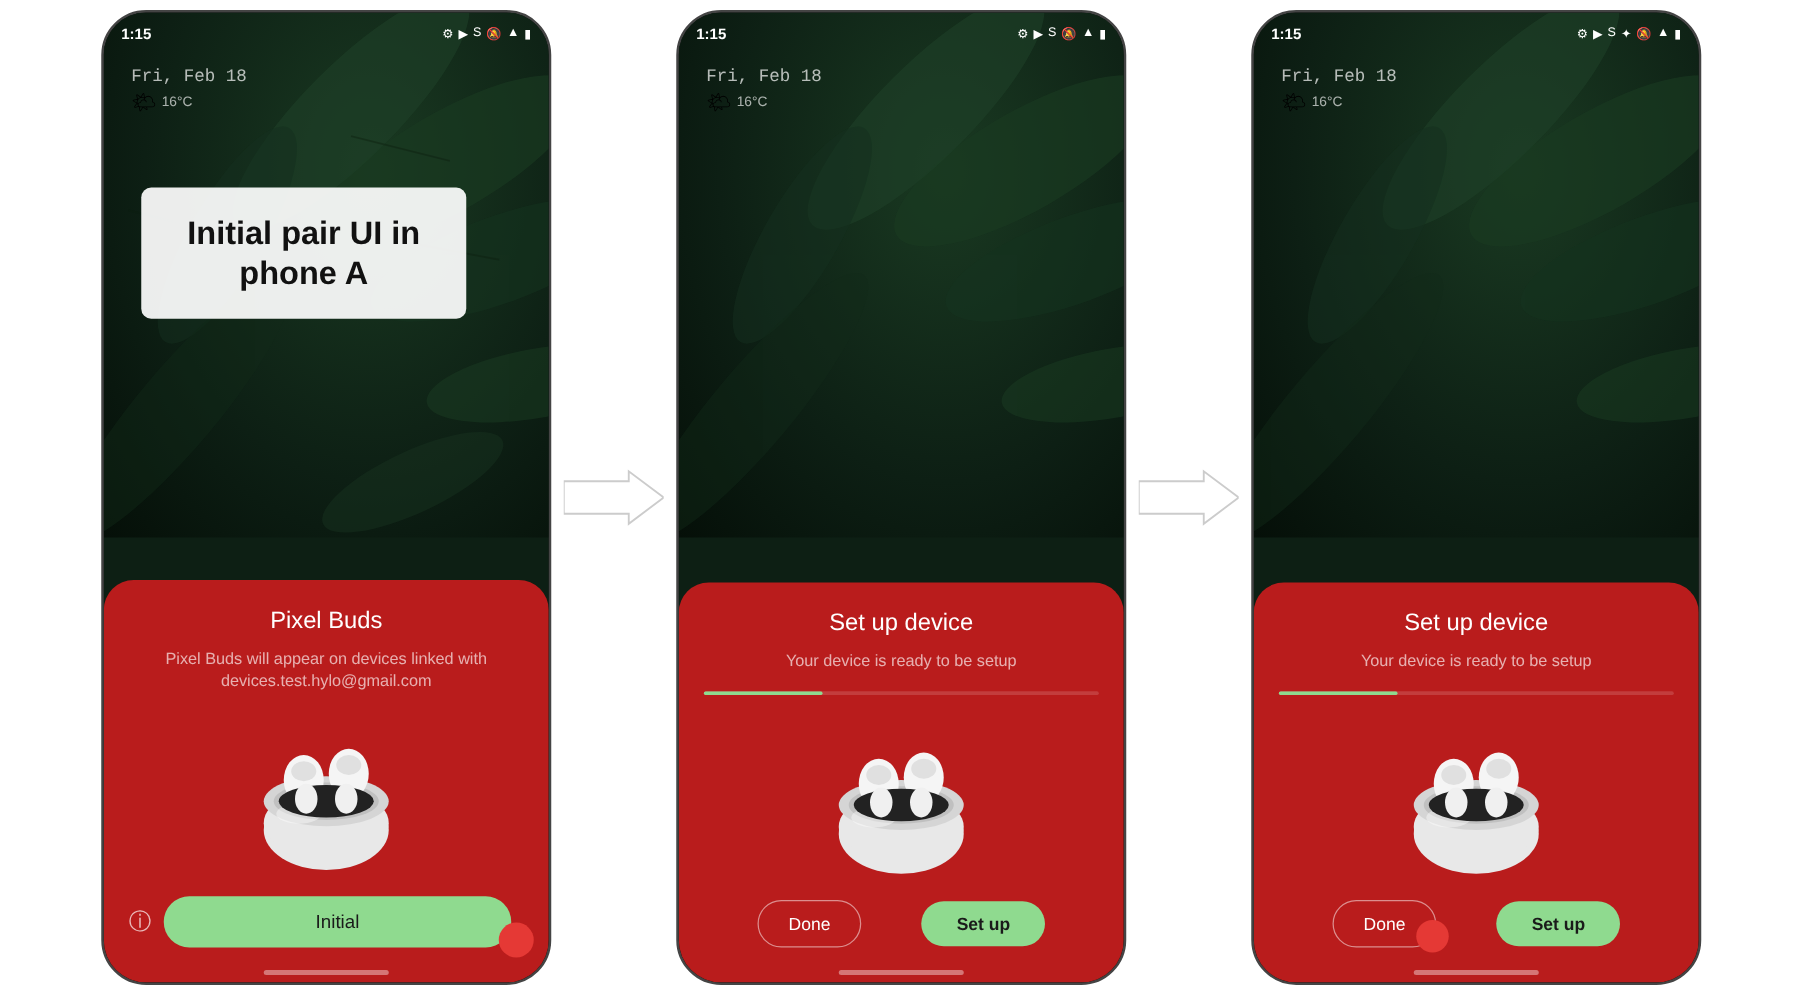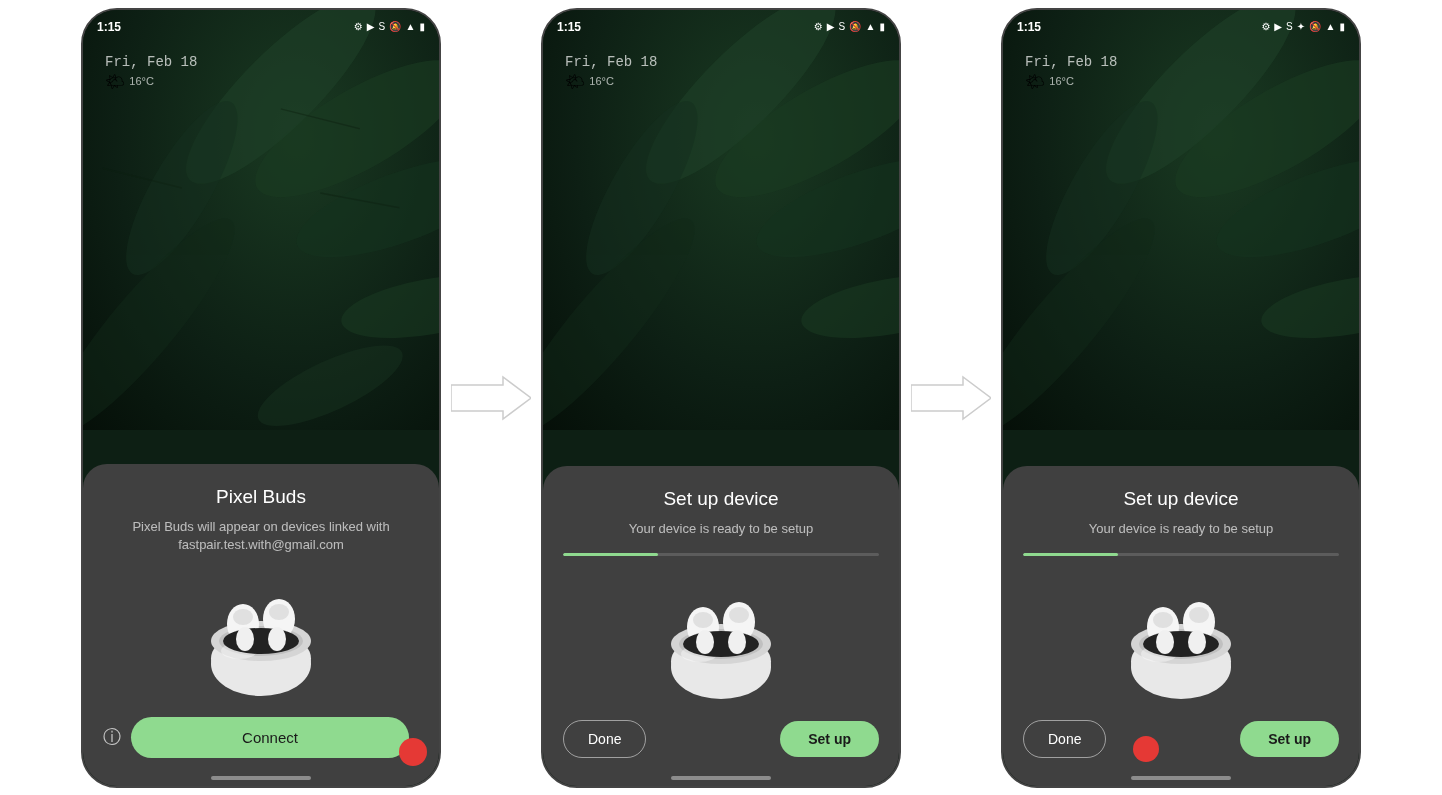--- a/index.html
+++ b/index.html
@@ -131,21 +131,21 @@
       font-size: 26px;
       font-weight: 700;
       color: #111;
       line-height: 1.25;
     }
 
     
     .bottom-sheet {
       position: absolute;
       bottom: 0; left: 0; right: 0;
-      background: #404040;
+      background: #b91c1c;
       border-radius: 24px 24px 0 0;
       padding: 22px 20px 28px;
       z-index: 15;
       margin-top: 37px;
     }
 
     .bottom-sheet h2 {
       color: #fff;
       text-align: center;
       font-size: 19px;
@@ -198,21 +198,21 @@
       border-radius: 50%;
       position: absolute;
       bottom: -8px;
       right: -8px;
     }
 
     
     .action-row {
       display: flex;
       align-items: center;
-      justify-content: space-between;
+      justify-content: center;
       margin-top: 4px;
       position: relative;
       gap: 48px;
     }
 
     .done-btn {
       background: transparent;
       border: 1.5px solid rgba(255,255,255,0.5);
       color: #fff;
       border-radius: 24px;
@@ -320,25 +320,28 @@
     </div>
 
     <div class="date-overlay">
       <div class="date-text">Fri, Feb 18</div>
       <div class="weather-row">
         <span>🌤</span>
         <span class="weather-text">16°C</span>
       </div>
     </div>
 
+    <div class="label-box">
+      <span class="label-box-text">Initial pair UI in phone A</span>
+    </div>
 
     <div class="bottom-sheet">
       <h2>Pixel Buds</h2>
       <p>Pixel Buds will appear on devices linked with
-fastpair.test.with@gmail.com</p>
+devices.test.hylo@gmail.com</p>
 
       <div class="buds-svg-container">
         <svg viewBox="0 0 160 130" xmlns="http://www.w3.org/2000/svg" width="160" height="130">
 
           <ellipse cx="80" cy="95" rx="50" ry="32" fill="#e8e8e8"></ellipse>
           <rect x="30" y="72" width="100" height="35" rx="18" fill="#e8e8e8"></rect>
 
           <ellipse cx="80" cy="72" rx="50" ry="20" fill="#d5d5d5"></ellipse>
 
           <ellipse cx="80" cy="72" rx="42" ry="15" fill="#c0c0c0"></ellipse>
@@ -353,21 +356,21 @@
 
           <ellipse cx="80" cy="72" rx="38" ry="13" fill="#222"></ellipse>
 
           <ellipse cx="64" cy="70" rx="9" ry="12" fill="#f0f0f0"></ellipse>
           <ellipse cx="96" cy="70" rx="9" ry="12" fill="#f0f0f0"></ellipse>
         </svg>
       </div>
 
       <div class="connect-row">
         <span class="info-icon">ⓘ</span>
-        <button class="connect-btn">Connect</button>
+        <button class="connect-btn">Initial</button>
         <div class="red-dot"></div>
       </div>
     </div>
 
     <div class="home-indicator"></div>
   </div>
 
   <div class="arrow-container">
     <svg class="arrow-svg" viewBox="0 0 80 50" xmlns="http://www.w3.org/2000/svg">
       <polygon points="0,12 52,12 52,4 80,25 52,46 52,38 0,38" fill="white" stroke="#ccc" stroke-width="1.5"></polygon>

